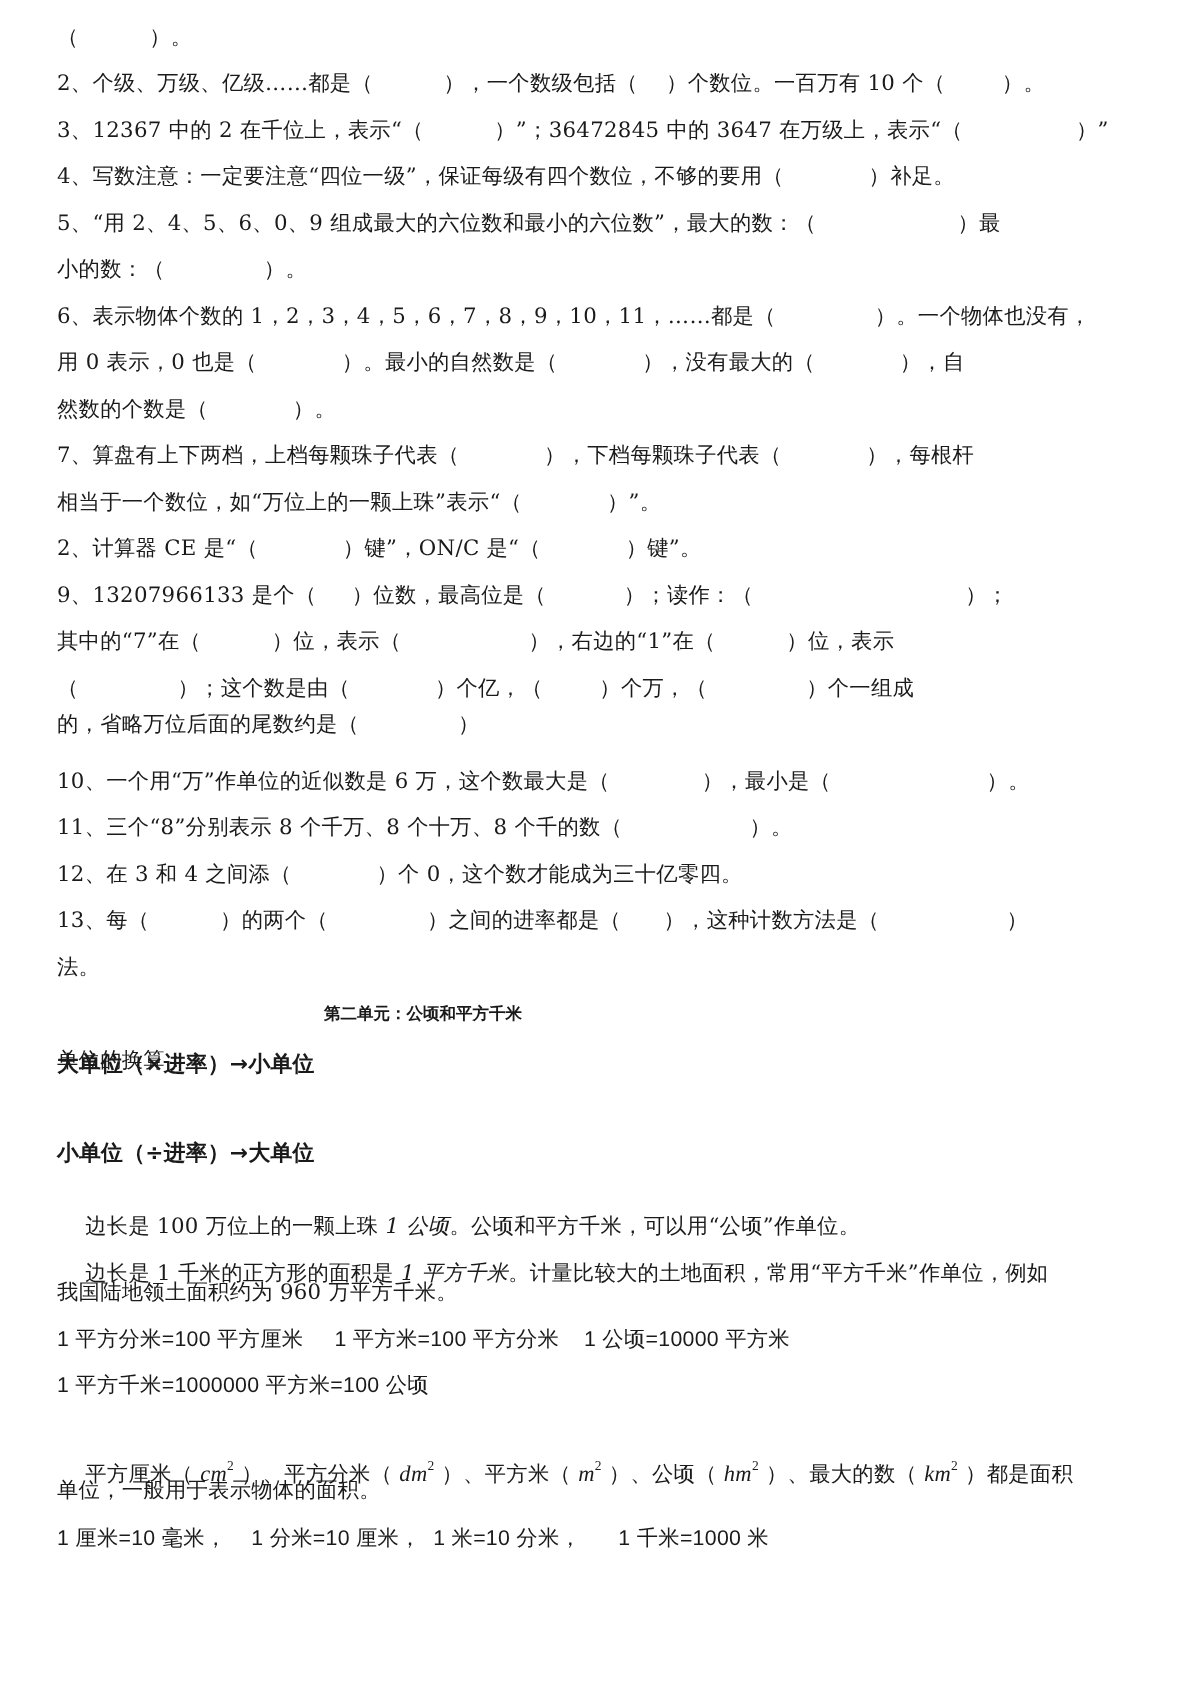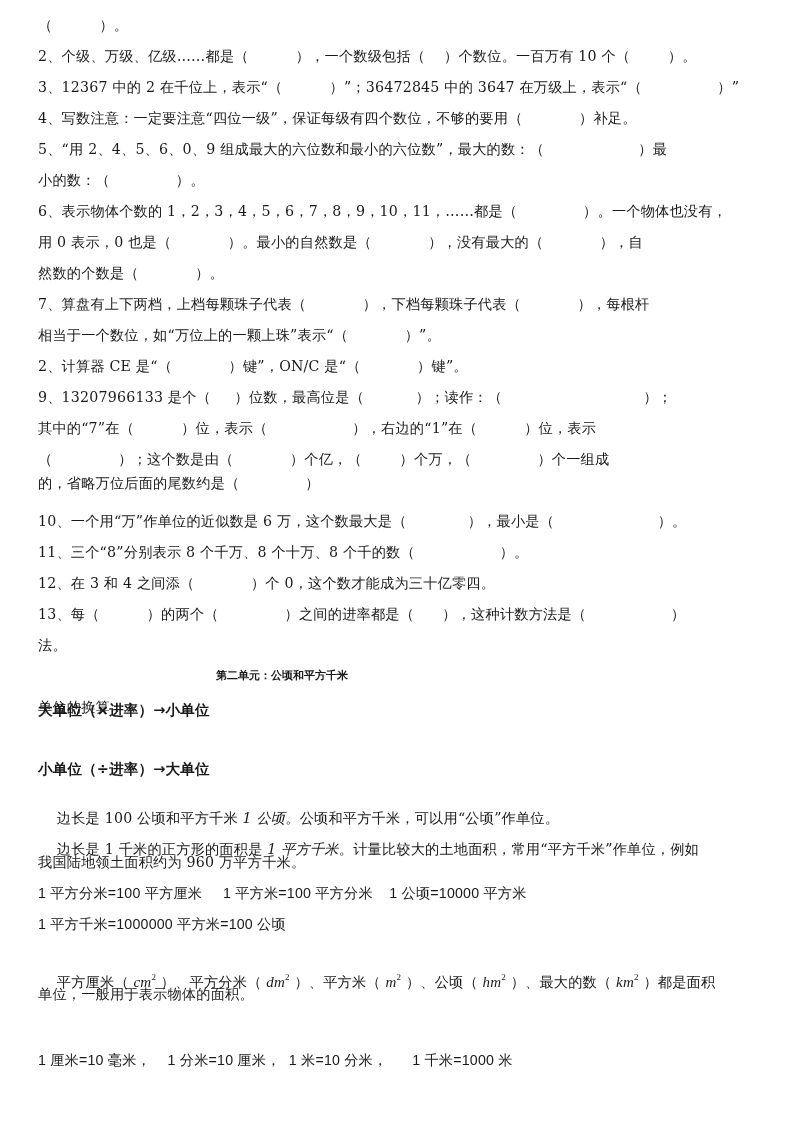--- a/index.html
+++ b/index.html
@@ -38,30 +38,30 @@
   <div class="line" style="top:605px">13、每（          ）的两个（              ）之间的进率都是（      ），这种计数方法是（                  ）</div>
   <div class="line" style="top:636px">法。</div>
 
   <div class="heading" style="top:667px">第二单元：公顷和平方千米</div>
 
   <div class="line" style="top:698px">单位的换算：</div>
   <div class="line bold" style="top:701px">大单位（×进率）→小单位</div>
   <div class="line bold" style="top:760px">小单位（÷进率）→大单位</div>
 
   <div class="line" style="top:791px">
-    <span>边长是 100 公顷和平方千米 </span><span class="it">1 公顷</span><span>。公顷和平方千米，可以用“公顷”作单位。</span>
+    <span>边长是 100 万位上的一颗上珠 </span><span class="it">1 公顷</span><span>。公顷和平方千米，可以用“公顷”作单位。</span>
   </div>
 
   <div class="line" style="top:822px">
     <span>边长是 1 千米的正方形的面积是 </span><span class="it">1 平方千米</span><span>。计量比较大的土地面积，常用“平方千米”作单位，例如</span>
   </div>
   <div class="line" style="top:853px">我国陆地领土面积约为 960 万平方千米。</div>
 
   <div class="line" style="top:884px; font-family:'Liberation Sans','DejaVu Sans',sans-serif;">1 平方分米=100 平方厘米     1 平方米=100 平方分米    1 公顷=10000 平方米</div>
   <div class="line" style="top:915px; font-family:'Liberation Sans','DejaVu Sans',sans-serif;">1 平方千米=1000000 平方米=100 公顷</div>
 
   <div class="line" style="top:950px">
     <span>平方厘米（ </span><span class="math"><span>cm</span><sup>2</sup></span><span> ）、平方分米（ </span><span class="math"><span>dm</span><sup>2</sup></span><span> ）、平方米（ </span><span class="math"><span>m</span><sup>2</sup></span><span> ）、公顷（ </span><span class="math"><span>hm</span><sup>2</sup></span><span> ）、最大的数（ </span><span class="math"><span>km</span><sup>2</sup></span><span> ）都是面积</span>
   </div>
   <div class="line" style="top:985px">单位，一般用于表示物体的面积。</div>
 
-  <div class="line" style="top:1017px; font-family:'Liberation Sans','DejaVu Sans',sans-serif;margin-top:34px;">1 厘米=10 毫米，    1 分米=10 厘米，  1 米=10 分米，      1 千米=1000 米</div>
+  <div class="line" style="top:1017px; font-family:'Liberation Sans','DejaVu Sans',sans-serif;">1 厘米=10 毫米，    1 分米=10 厘米，  1 米=10 分米，      1 千米=1000 米</div>
 </div>
 
 </body></html>

